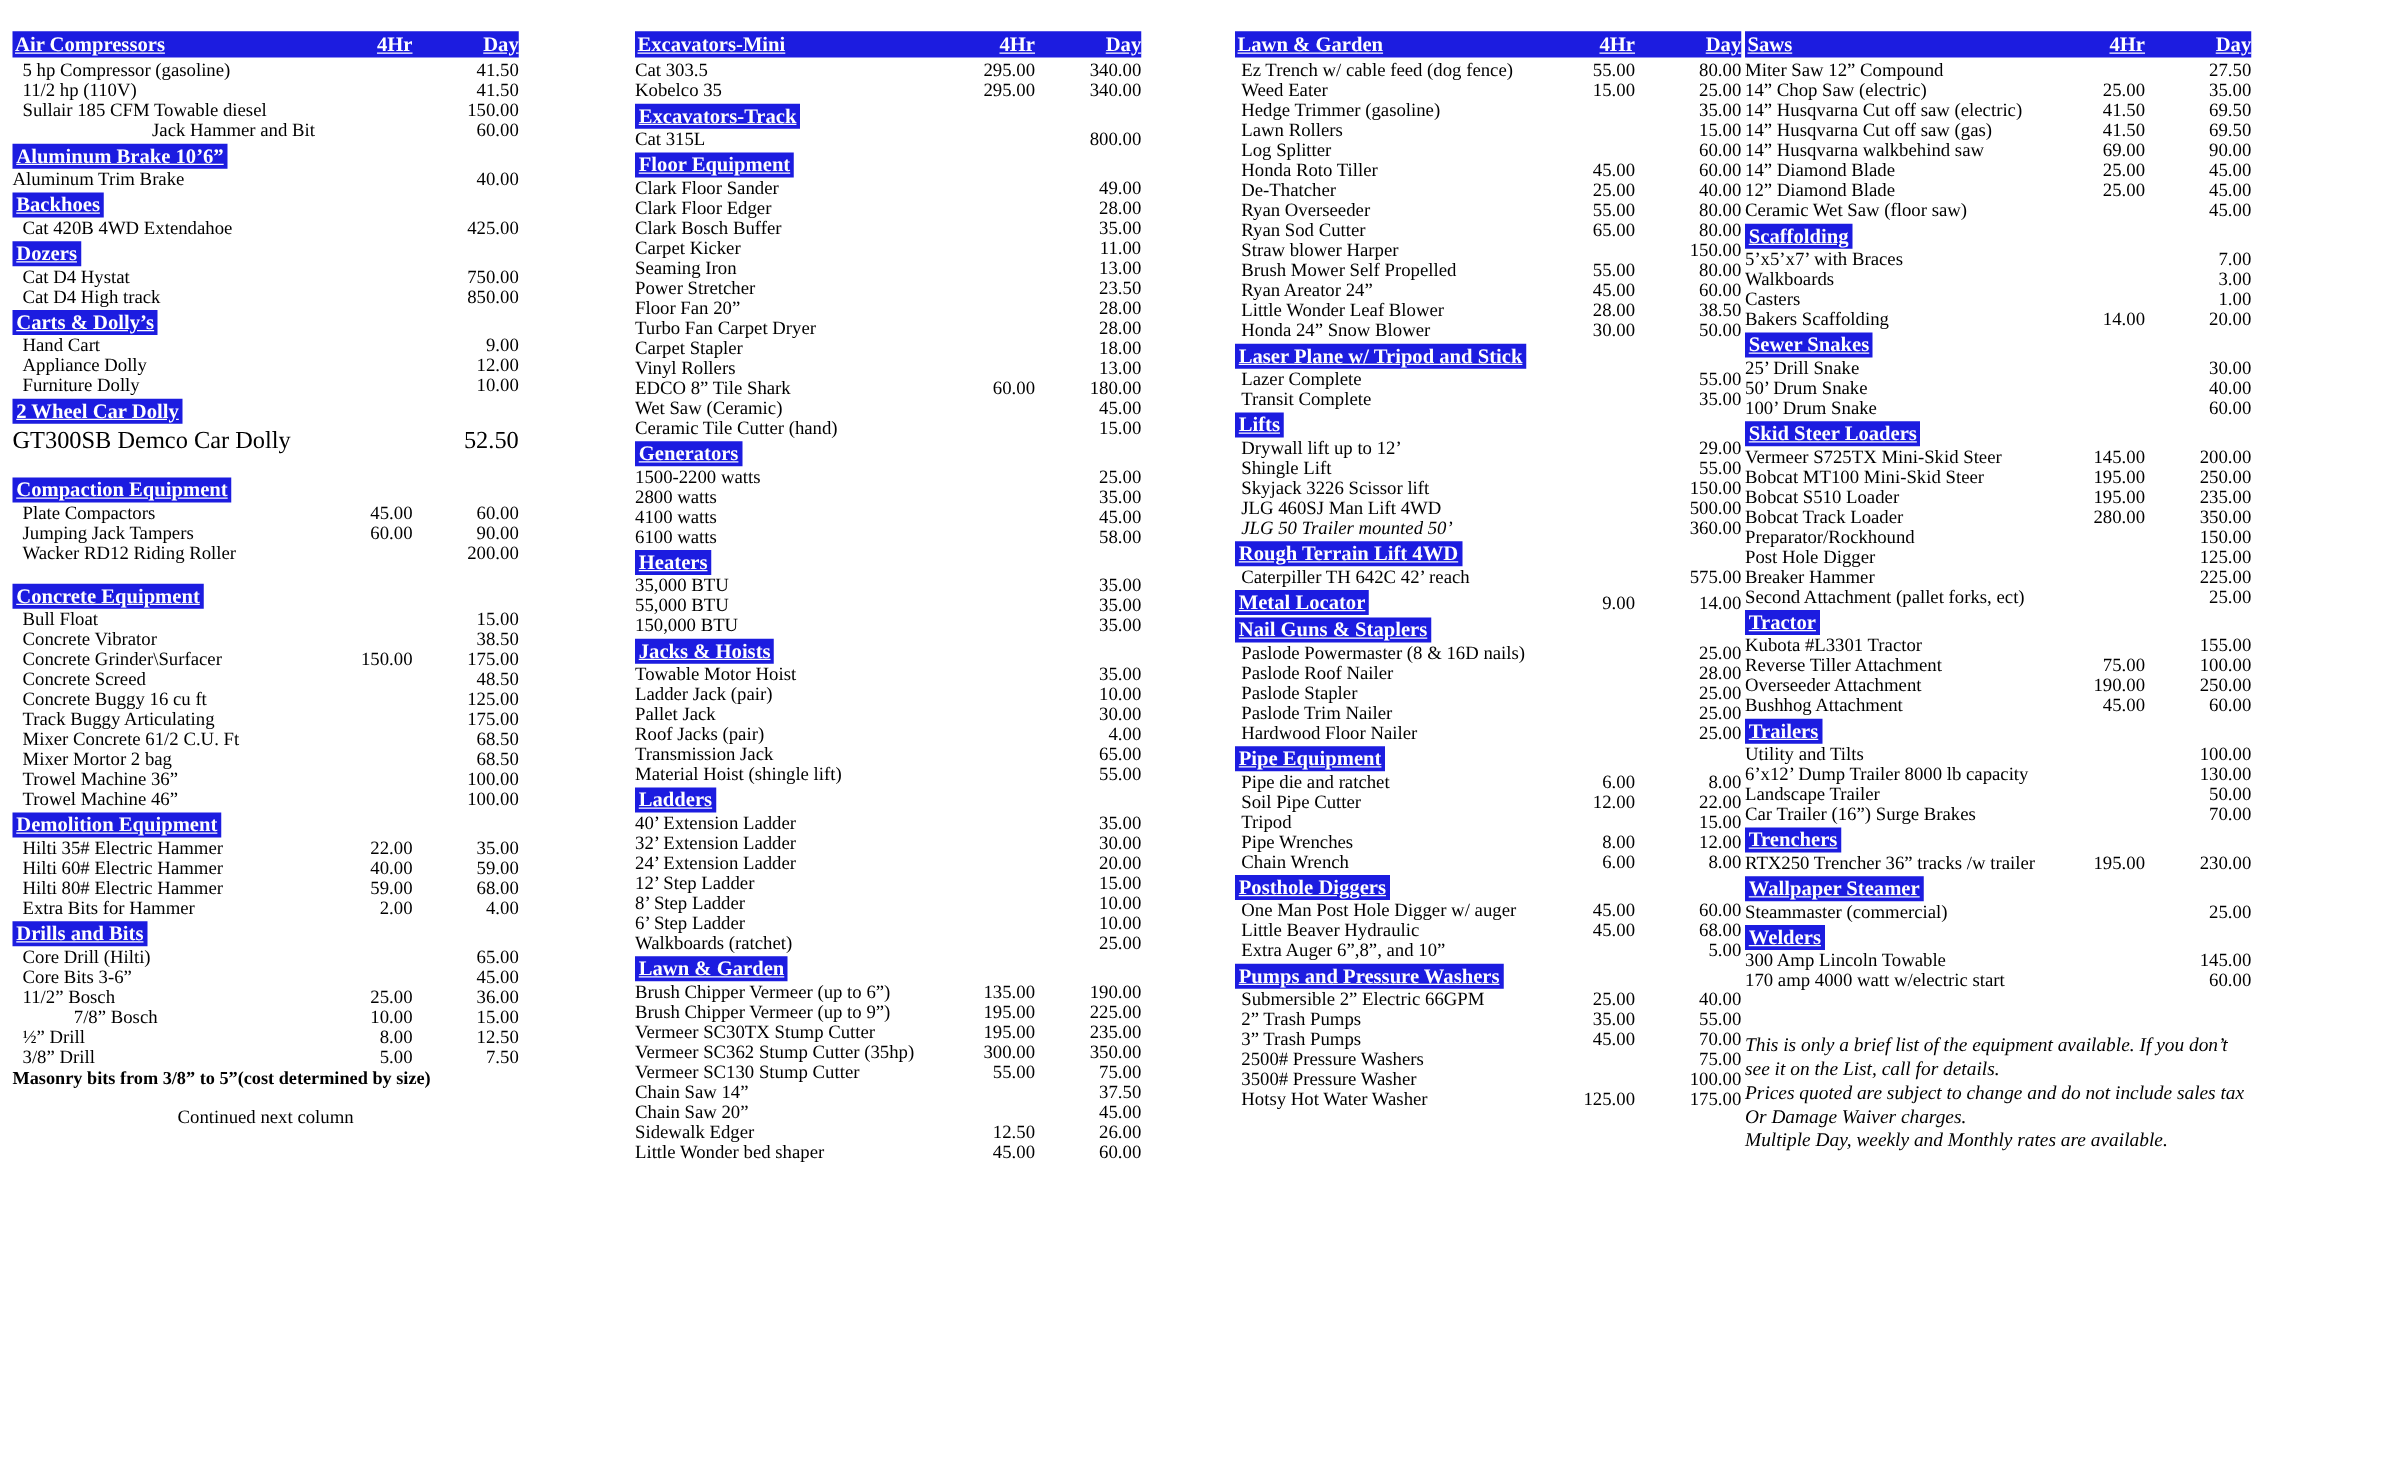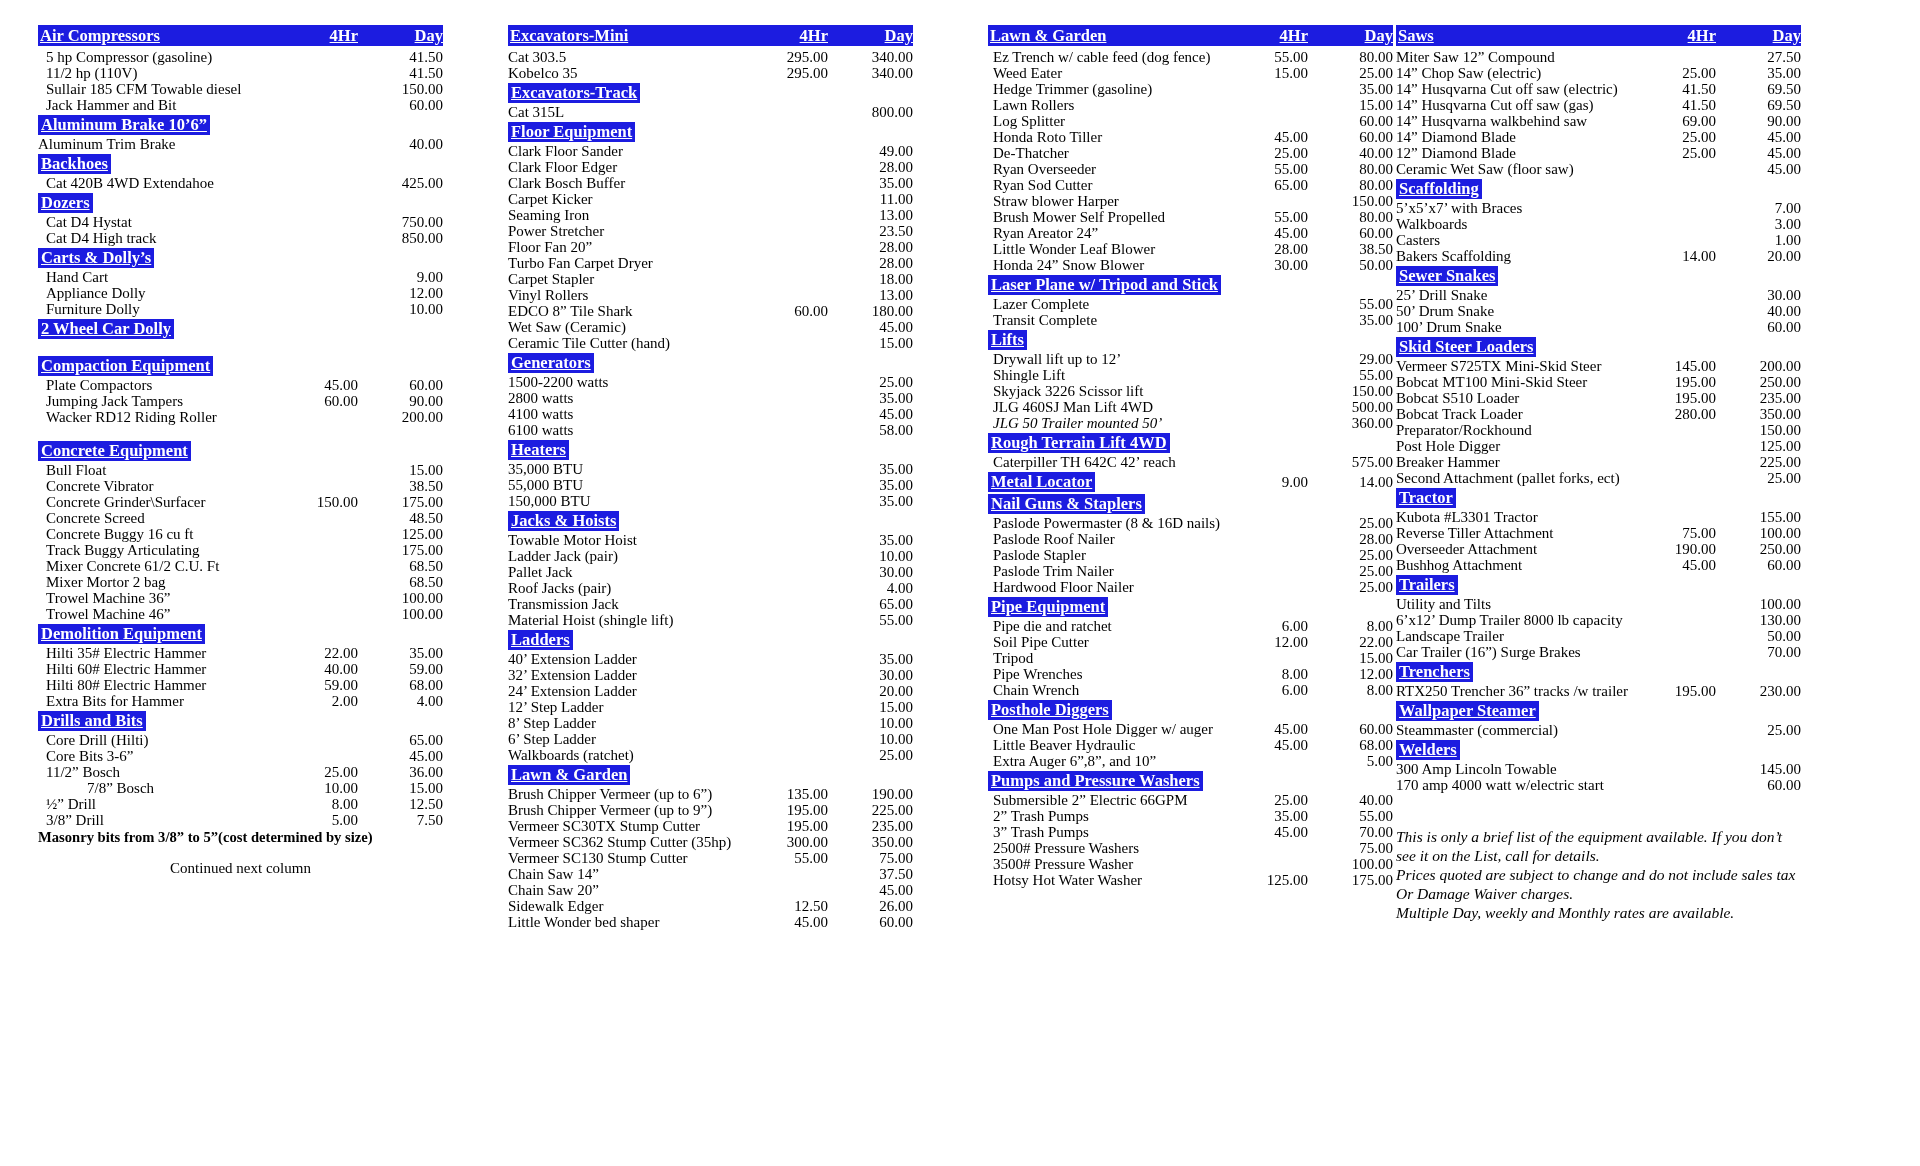--- a/index.html
+++ b/index.html
@@ -25,21 +25,21 @@
   .spacer{width:100%;}
   .note{font-weight:bold;font-size:14.6px;line-height:18px;white-space:nowrap;}
   .center-row{display:block;text-align:center;font-size:15px;line-height:16px;}
   .footer{font-style:italic;font-size:15.5px;line-height:19px;margin-top:34px;}
   .footer p{margin:0;white-space:nowrap;}
 </style>
 </head>
 <body style="--hdrbg: #1c1ce0; background: rgb(255, 255, 255);">
 
 <div id="sheet">
-    <div class="column" style="left: 38px;">
+    <div class="column" style="left: 10px;">
       <div class="row bar">
         <span class="bar-title">Air Compressors</span>
         <span class="cell c4 bar-label">4Hr</span>
         <span class="cell cday bar-label">Day</span>
       </div>
       <div class="row">
         <span class="name" style="padding-left: 8px;">5 hp Compressor (gasoline)</span>
         <span class="cell c4"></span>
         <span class="cell cday">41.50</span>
       </div>
@@ -47,21 +47,21 @@
         <span class="name" style="padding-left: 8px;">11/2 hp (110V)</span>
         <span class="cell c4"></span>
         <span class="cell cday">41.50</span>
       </div>
       <div class="row">
         <span class="name" style="padding-left: 8px;">Sullair 185 CFM Towable diesel</span>
         <span class="cell c4"></span>
         <span class="cell cday">150.00</span>
       </div>
       <div class="row">
-        <span class="name" style="padding-left: 8px;">Jack Hammer and Bit</span>
+        <span class="name" style="padding-left: 8px; text-align: right;">Jack Hammer and Bit</span>
         <span class="cell c4"></span>
         <span class="cell cday">60.00</span>
       </div>
       <div class="row hrow">
         <span class="hl">Aluminum Brake 10’6”</span>
         <span class="fill"></span>
       </div>
       <div class="row">
         <span class="name">Aluminum Trim Brake</span>
         <span class="cell c4"></span>
@@ -105,20 +105,25 @@
         <span class="cell cday">12.00</span>
       </div>
       <div class="row">
         <span class="name" style="padding-left: 8px;">Furniture Dolly</span>
         <span class="cell c4"></span>
         <span class="cell cday">10.00</span>
       </div>
       <div class="row hrow">
         <span class="hl">2 Wheel Car Dolly</span>
         <span class="fill"></span>
+      </div>
+      <div class="row large">
+        <span class="name">GT300SB Demco Car Dolly</span>
+        <span class="cell c4"></span>
+        <span class="cell cday">52.50</span>
       </div>
       <div class="spacer" style="height: 14px;"></div>
       <div class="row hrow">
         <span class="hl">Compaction Equipment</span>
         <span class="fill"></span>
       </div>
       <div class="row">
         <span class="name" style="padding-left: 8px;">Plate Compactors</span>
         <span class="cell c4">45.00</span>
         <span class="cell cday">60.00</span>

